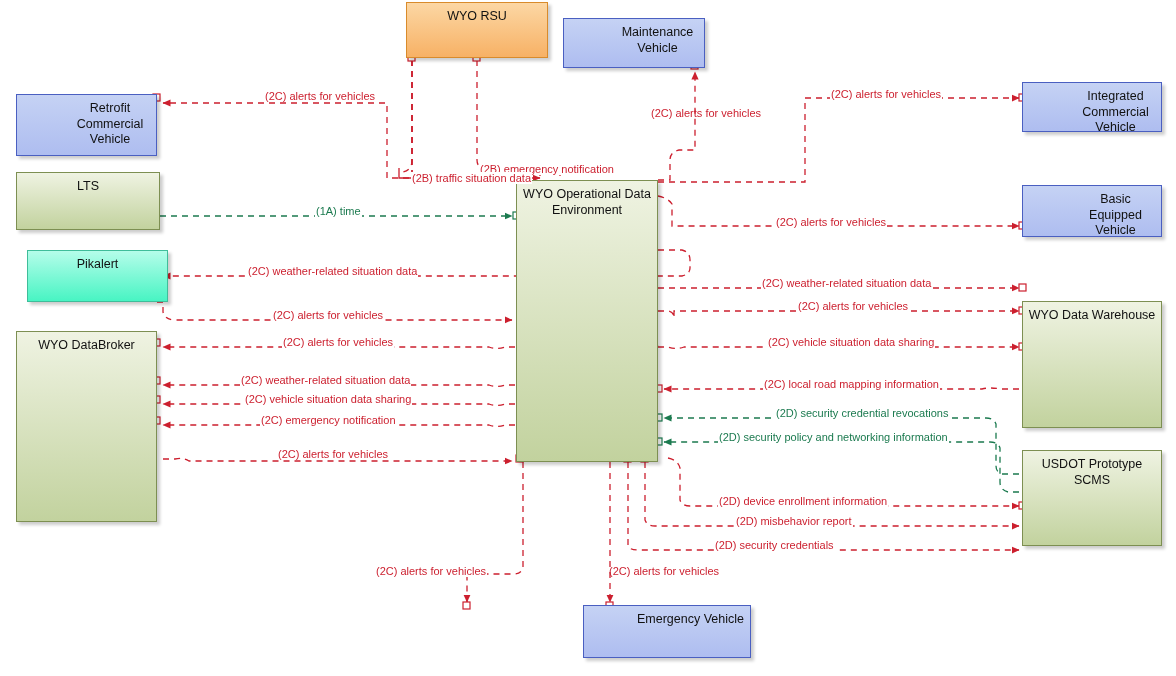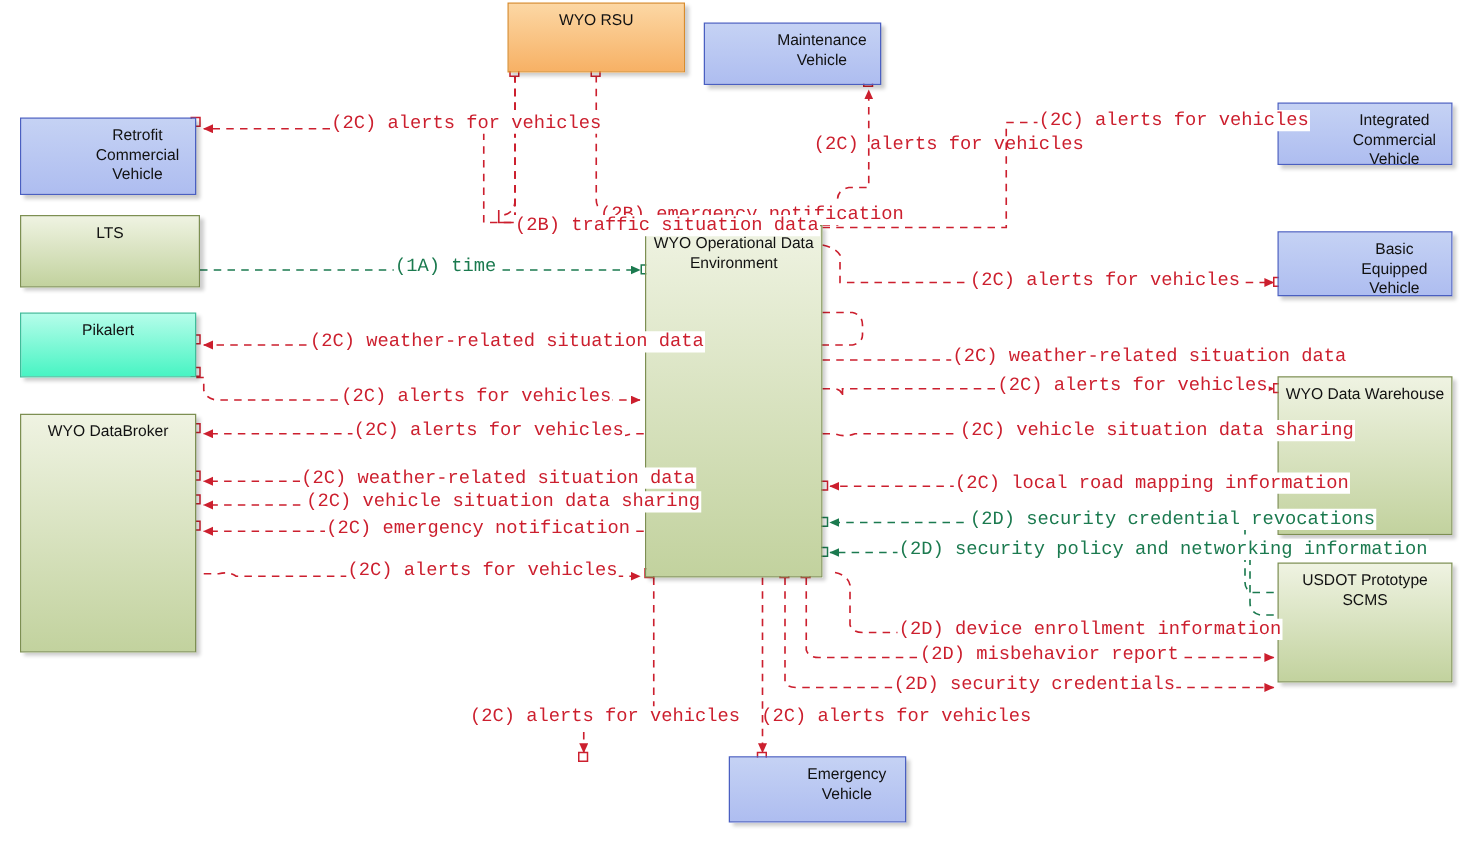--- a/index.html
+++ b/index.html
@@ -6,24 +6,24 @@
   body{width:1176px;height:676px;font-family:"Liberation Sans",sans-serif;}
   #stage{position:relative;width:1176px;height:676px;overflow:hidden;}
   .node{position:absolute;box-sizing:border-box;display:flex;align-items:flex-start;
         justify-content:center;text-align:center;padding-top:6px;
         font-size:12.5px;color:#111;line-height:1.25;
         box-shadow:3px 3px 3px rgba(0,0,0,0.20);}
   .node span{display:block;width:100%;padding:0 4px;}
   .n-blue{background:linear-gradient(180deg,#c5d2f4 0%,#aebdf0 100%);border:1px solid #4a5fc1;padding-left:47px;}
   .n-green{background:linear-gradient(180deg,#eff3e2 0%,#c2d29e 100%);border:1px solid #7d8f52;}
   .n-orange{background:linear-gradient(180deg,#fcd7a4 0%,#f7b165 100%);border:1px solid #d98b2b;}
-  .n-cyan{background:linear-gradient(180deg,#b5fdea 0%,#48f4c3 100%);border:1px solid #3fbd9a;}
+  .n-cyan{background:linear-gradient(180deg,#b5fdea 0%,#48f4c3 100%);border:1px solid #3fbd9a;margin-left:11px;}
   svg#wires{position:absolute;left:0;top:0;width:1176px;height:676px;pointer-events:none;}
-  .lbl{position:absolute;font-size:15px;white-space:nowrap;
-       font-family:Liberation Mono, monospace;background:#fff;padding:0 1px;}
+  .lbl{position:absolute;font-size:11px;white-space:nowrap;
+       font-family:Liberation Sans, sans-serif;background:#fff;padding:0 1px;}
   .lbl-red{color:#cc1f2e;}
   .lbl-green{color:#1b7a4f;}
   .lbl-plain{background:transparent;}
 </style>
 </head>
 <body>
 
 <div id="stage">
 
   <svg id="wires" viewBox="0 0 1176 676" xmlns="http://www.w3.org/2000/svg">
@@ -165,21 +165,21 @@
 
   <div class="node n-green" style="left:516px;top:180px;width:142px;height:282px;">
     <span>WYO Operational Data Environment</span>
   </div>
 
   <div class="node n-green" style="left:1022px;top:450px;width:140px;height:96px;">
     <span>USDOT Prototype SCMS</span>
   </div>
 
 
-  <div class="node n-blue" style="left:583px;top:605px;width:142px;height:53px;">
+  <div class="node n-blue" style="left:583px;top:605px;width:168px;height:53px;">
     <span>Emergency Vehicle</span>
   </div>
 
   <div class="lbl lbl-red" style="left:264px;top:90px;">(2C) alerts for vehicles</div>
 
   <div class="lbl lbl-red" style="left:479px;top:135px;margin-top:28px;">(2B) emergency notification</div>
 
   <div class="lbl lbl-red" style="left:411px;top:172px;text-align:center;">(2B) traffic situation data</div>
 
   <div class="lbl lbl-red lbl-plain" style="left:650px;top:107px;">(2C) alerts for vehicles</div>

